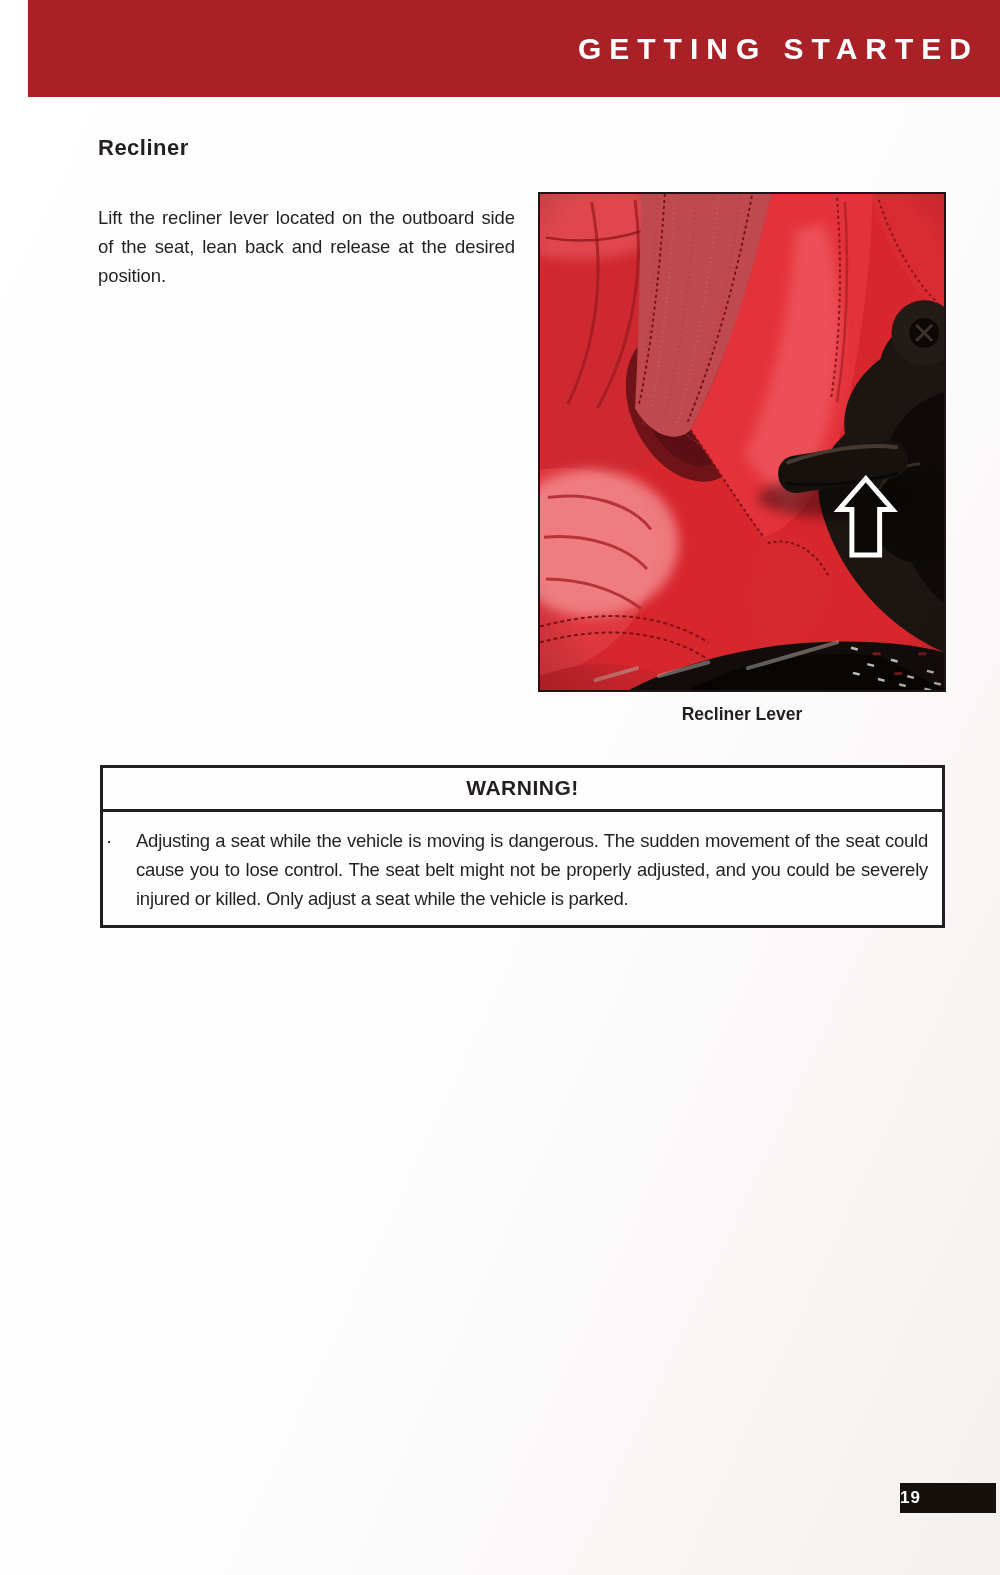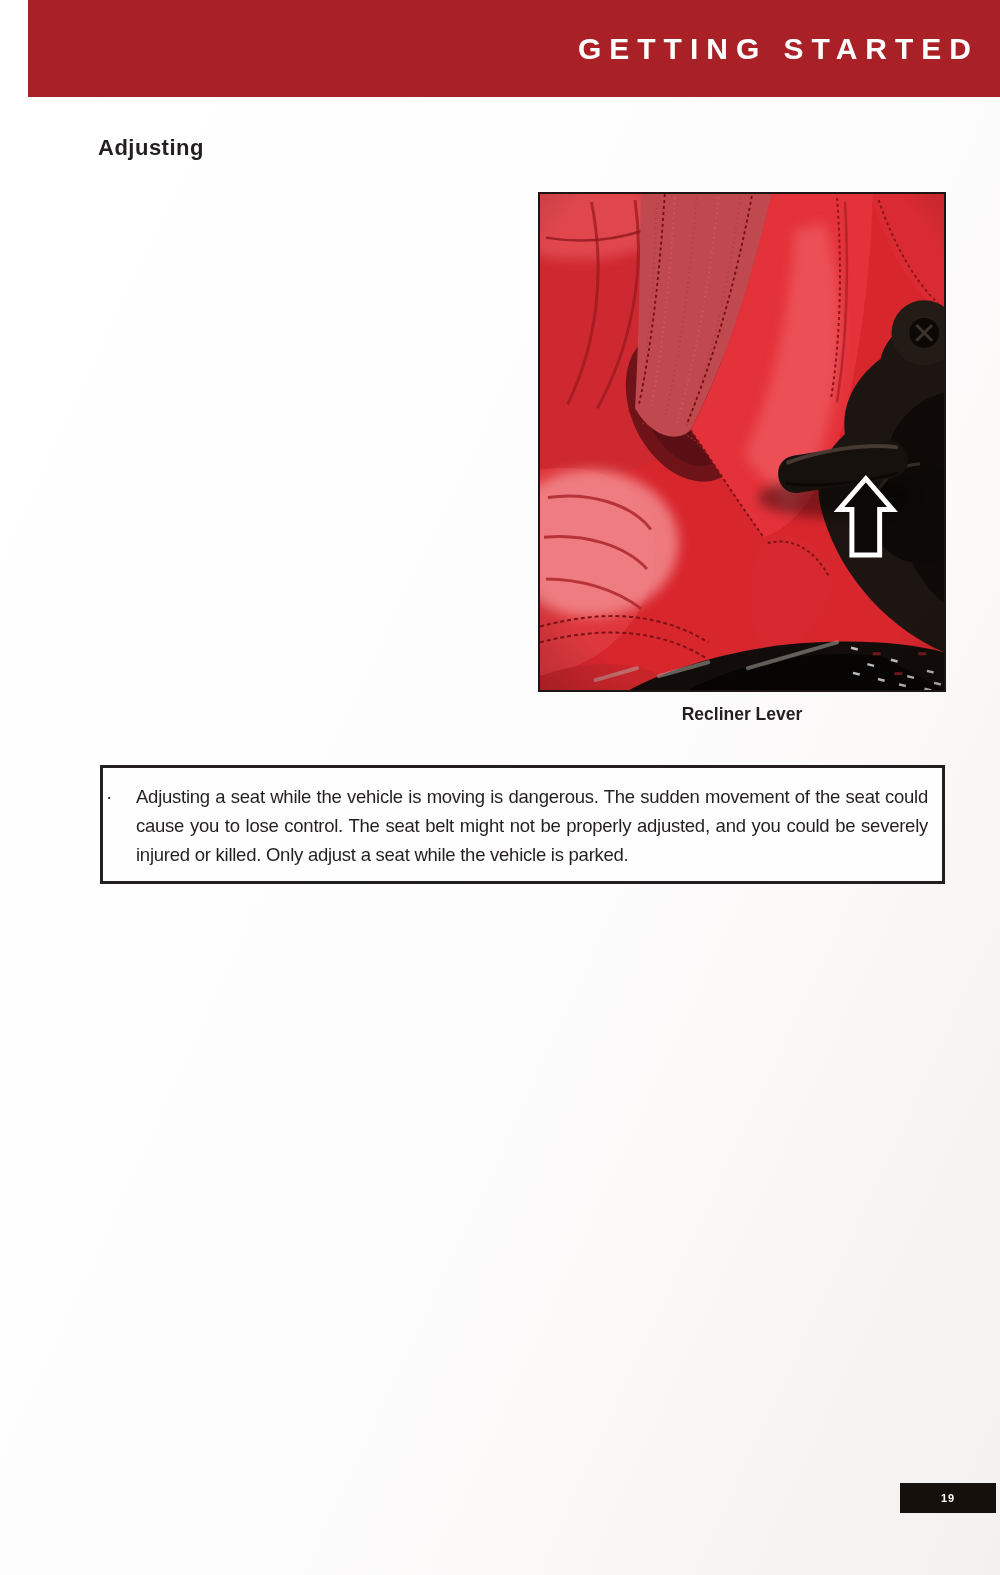--- a/index.html
+++ b/index.html
@@ -56,35 +56,36 @@
     letter-spacing:-0.25px;
   }
   .bullet::before {
     content:"\00B7";
     position:absolute; left:3px; top:0;
     font-size:19px;
   }
   .pagenum {
     position:absolute; left:900px; top:1483px; width:96px; height:30px;
     background:#16100d; color:#ffffff;
-    font-size:11px; font-weight:bold; letter-spacing:1px;
-    display:flex; align-items:center; justify-content:center;
+    font-size:17px; font-weight:bold; letter-spacing:1px;
+    display:flex; align-items:center; 
   }
 </style>
 </head>
 <body style="color: rgb(35, 31, 32);">
 
 <div class="page">
 
   <header class="banner" style="background: rgb(169, 33, 39); margin-left: 28px;">
     <div class="banner-title">GETTING STARTED</div>
   </header>
 
-  <h2 class="heading">Adjusting</h2>
-
+  <h2 class="heading">Recliner</h2>
+
+  <p class="intro">Lift the recliner lever located on the outboard side of the seat, lean back and release at the desired position.</p>
 
   <figure class="figure">
     <svg class="photo" viewBox="0 0 408 500" preserveAspectRatio="none" xmlns="http://www.w3.org/2000/svg">
       <defs>
         <filter id="b6" x="-40%" y="-40%" width="180%" height="180%">
             <feGaussianBlur stdDeviation="6"></feGaussianBlur>
           </filter>
         <radialGradient id="vig" cx="50%" cy="45%" r="78%">
           <stop offset="0%" stop-color="rgba(0,0,0,0)"></stop>
           <stop offset="75%" stop-color="rgba(0,0,0,0)"></stop>
@@ -204,20 +205,21 @@
       </g>
 
       <path d="M329 287 L356 318 H343 V364 H315 V318 H302 Z" fill="#0b0805" stroke="#ffffff" stroke-width="5" stroke-linejoin="miter"></path>
 
       <rect width="408" height="500" fill="url(#vig)"></rect>
     </svg>
     <figcaption class="caption">Recliner Lever</figcaption>
   </figure>
 
   <section class="warning">
+    <div class="warning-title">WARNING!</div>
     <div class="warning-body">
       <div class="bullet">Adjusting a seat while the vehicle is moving is dangerous. The sudden movement of the seat could cause you to lose control. The seat belt might not be properly adjusted, and you could be severely injured or killed. Only adjust a seat while the vehicle is parked.</div>
     </div>
   </section>
 
   <div class="pagenum" style="background: rgb(22, 16, 13);">
     <span>19</span>
   </div>
 
 </div>

